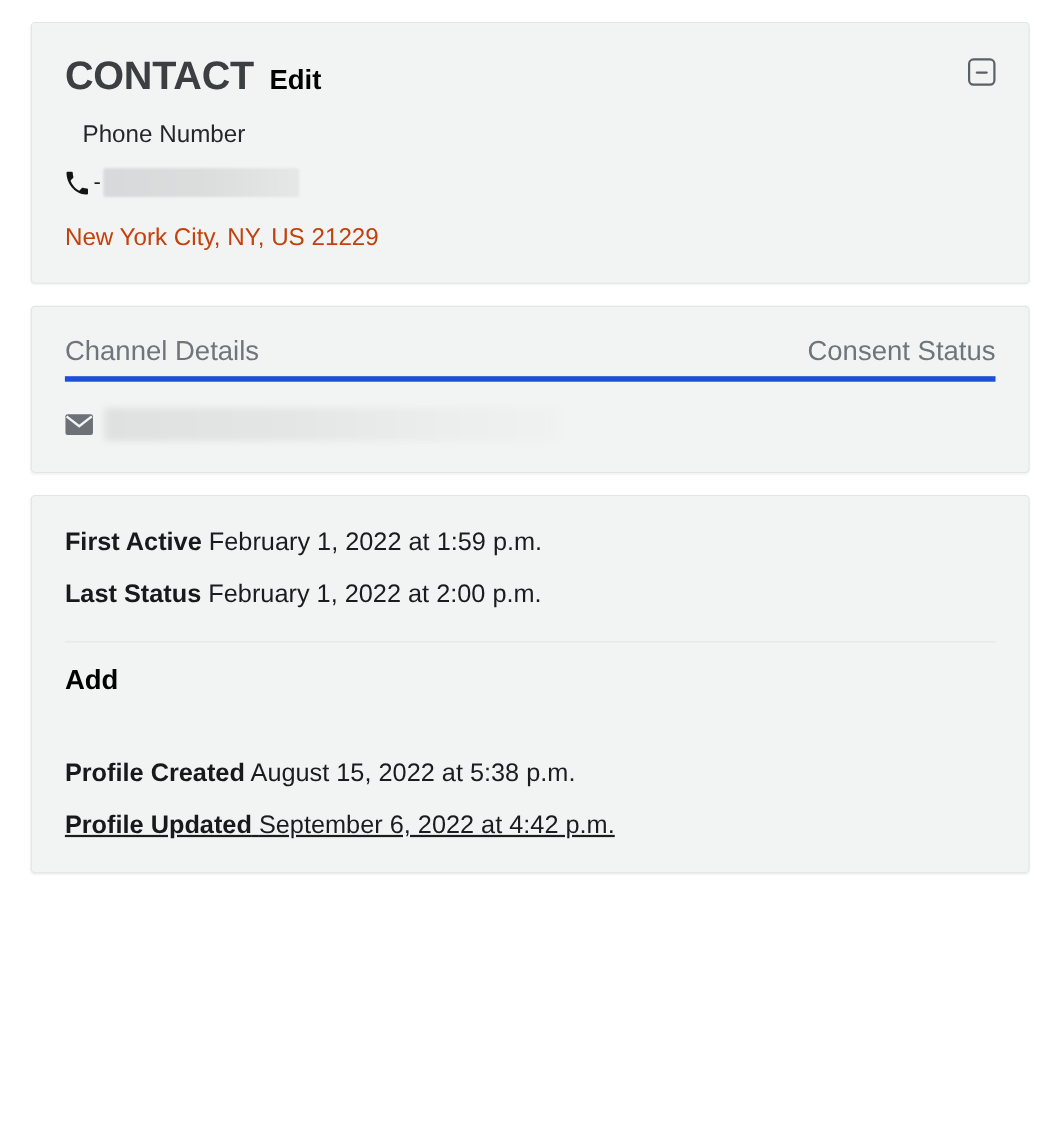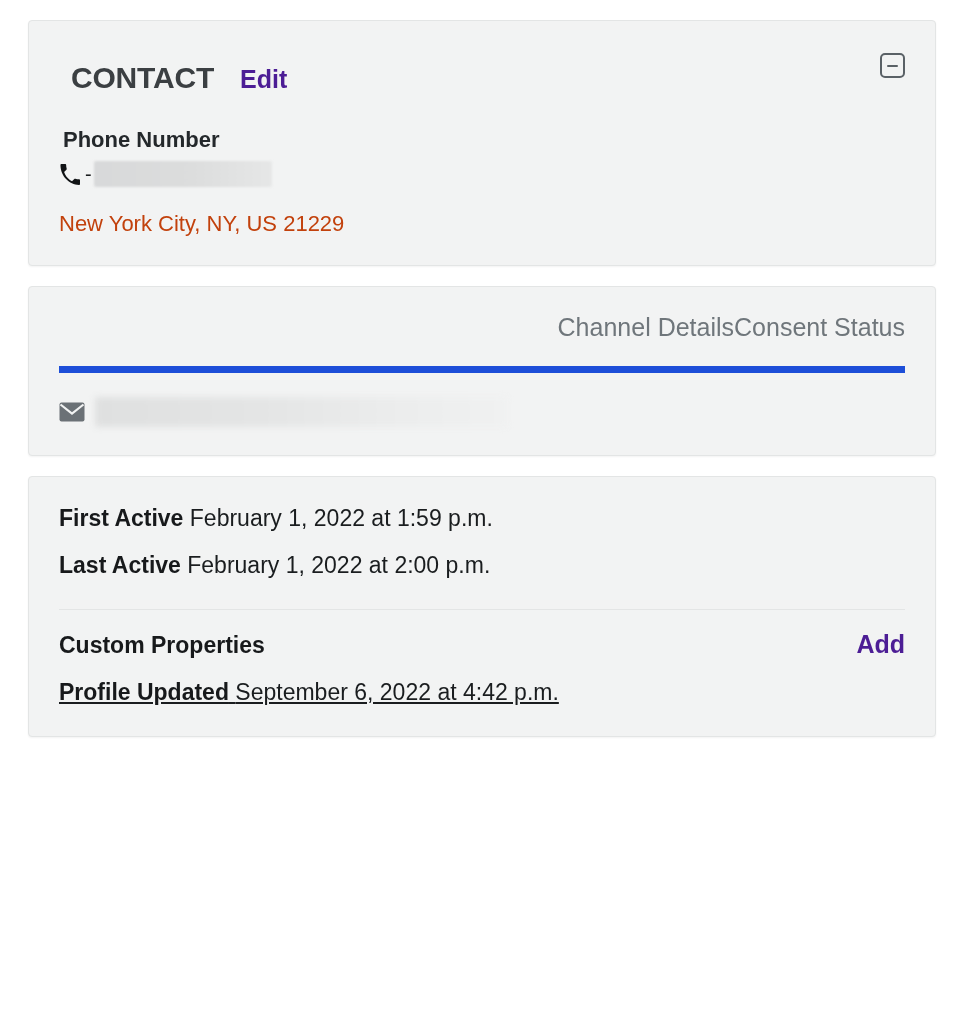--- a/index.html
+++ b/index.html
@@ -38,30 +38,30 @@
     padding-top: 30px;
   }
 
   .panel-title-row {
     display: flex;
     align-items: baseline;
     gap: 14px;
   }
 
   .panel-title {
-    font-size: 30px;
+    font-size: 36px;
     font-weight: bold;
     color: #3b3f42;
     letter-spacing: -0.2px;
     line-height: 1;
-    margin: 12px;
+    margin: 0;
   }
 
   .link {
-    color: #4c1d95;
+    color: #000000;
     font-size: 25px;
     font-weight: bold;
     text-decoration: none;
     cursor: pointer;
     line-height: 1;
   }
 
   .collapse-btn {
     width: 25px;
     height: 25px;
@@ -80,23 +80,23 @@
     display: block;
     width: 11px;
     height: 2px;
     background: #5a6166;
     border-radius: 1px;
   }
 
   
   .field-label {
     font-size: 22px;
-    font-weight: bold;
+    font-weight: normal;
     color: #24282b;
-    margin: 4px;
+    margin: 16px;
   }
   .field-value {
     font-size: 22px;
     font-weight: normal;
     color: #c2410c;
     margin: 0;
   }
 
   .contact-body { padding-bottom: 28px; }
 
@@ -128,24 +128,24 @@
   .redacted-phone { width: 178px; height: 26px; }
 
   .location-block { margin-top: 22px; }
   .location-block .field-value { margin-top: 4px; }
 
   
   .channels-body { padding-bottom: 26px; }
   .channels-table-head {
     display: flex;
     align-items: baseline;
-    justify-content: flex-end;
+    justify-content: space-between;
     margin-top: 26px;
-    padding-bottom: 24px;
-    border-bottom: 7px solid #1d4ed8;
+    padding-bottom: 8px;
+    border-bottom: 5px solid #1d4ed8;
   }
   .col-head {
     font-size: 25px;
     color: #6f767b;
     font-weight: normal;
   }
   .channel-row {
     display: flex;
     align-items: center;
     margin-top: 22px;
@@ -251,31 +251,34 @@
   </section>
 
   <section class="panel">
 
     <div class="info-body">
       <p class="info-line info-first">
         <b>First Active</b>
         <span>February 1, 2022 at 1:59 p.m.</span>
       </p>
       <p class="info-line info-second">
-        <b>Last Active</b>
+        <b>Last Status</b>
         <span>February 1, 2022 at 2:00 p.m.</span>
       </p>
 
       <div class="info-divider"></div>
 
       <div class="custom-props-row">
-        <span class="custom-props-label">Custom Properties</span>
         <a class="link">Add</a>
       </div>
 
+      <p class="info-line profile-first">
+        <b>Profile Created</b>
+        <span>August 15, 2022 at 5:38 p.m.</span>
+      </p>
       <p class="info-line profile-second">
         <b>Profile Updated</b>
         <span>September 6, 2022 at 4:42 p.m.</span>
       </p>
     </div>
   </section>
 
 </div>
 
 </body></html>

